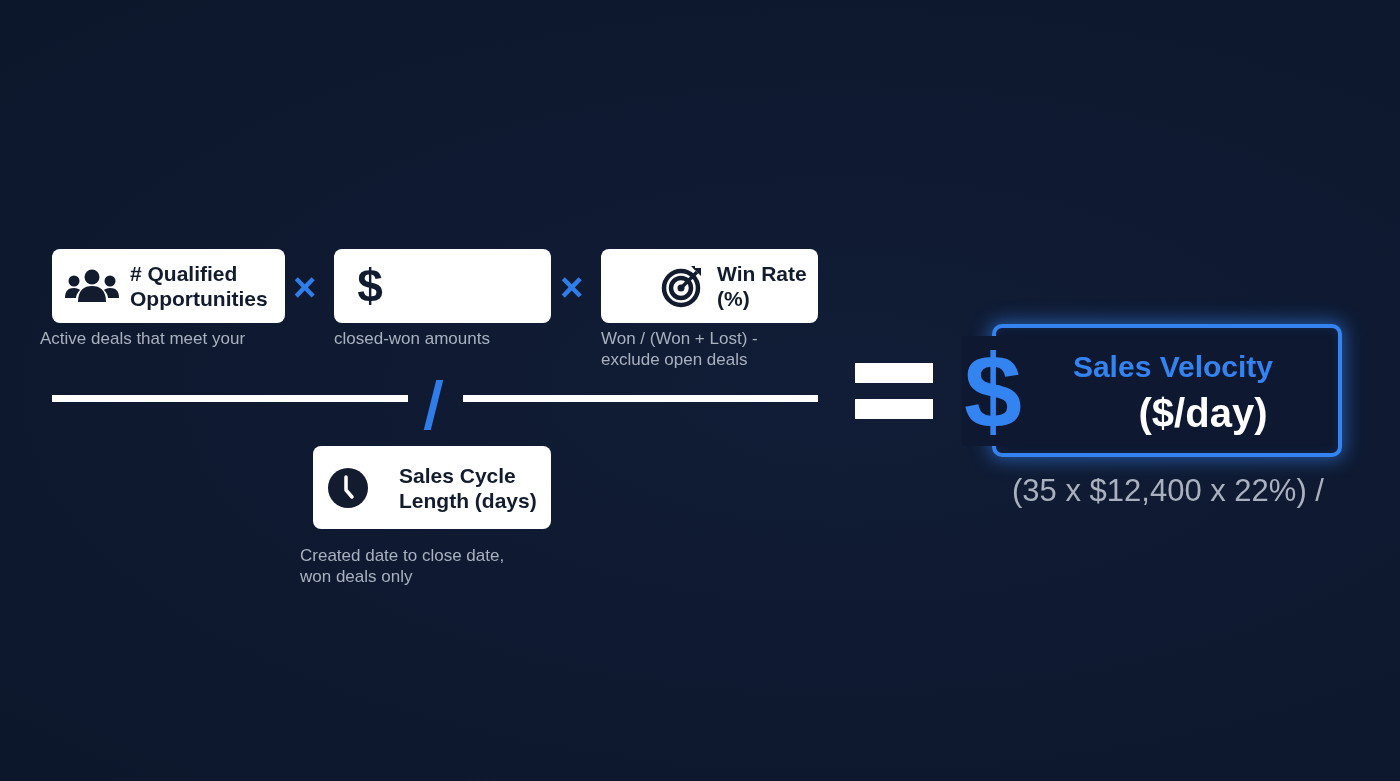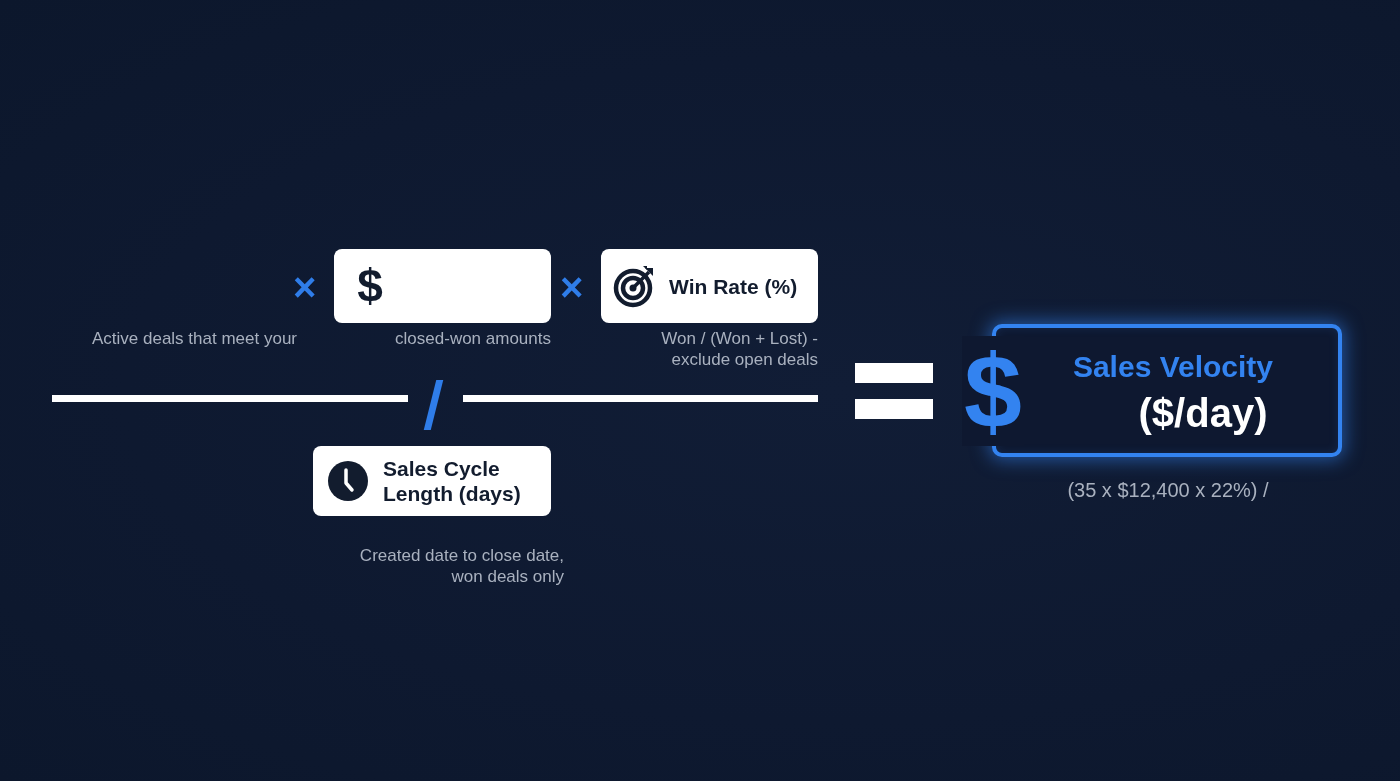--- a/index.html
+++ b/index.html
@@ -12,21 +12,21 @@
       background: radial-gradient(ellipse at 60% 50%, #111d36 0%, #0e1930 60%, #0c172c 100%); }
     .card {
       position: absolute; background: #ffffff; border-radius: 8px;
       display: flex; align-items: center;
     }
     .card .title {
       color: #121c2e; font-weight: 700; font-size: 21px; line-height: 25px;
     }
     .card .icon { display: flex; align-items: center; justify-content: center; }
     .desc {
-      position: absolute; text-align: right; color: #a9b1bf;
+      position: absolute; text-align: left; color: #a9b1bf;
       font-size: 17px; line-height: 21px;
     }
     .op-x {
       position: absolute; color: #2f7de9; font-weight: 700; font-size: 40px;
       line-height: 40px;
     }
     .bar { position: absolute; background: #ffffff; height: 7px; }
     .slash {
       position: absolute; width: 7px; height: 50px; background: #2f7de9;
       transform: skewX(-14deg);
@@ -46,48 +46,64 @@
     .result-title {
       position: absolute; left: 1030px; top: 344px; width: 286px; text-align: center;
       color: #3383f0; font-weight: 700; font-size: 30px; line-height: 46px;
     }
     .result-unit {
       position: absolute; left: 1070px; top: 390px; width: 266px; text-align: center;
       color: #ffffff; font-weight: 700; font-size: 40px; line-height: 46px;
     }
     .example {
       position: absolute; left: 1000px; top: 476px; width: 336px; text-align: center;
-      color: #a9b1bf; font-size: 20px; line-height: 29px;
+      color: #a9b1bf; font-size: 31px; line-height: 29px;
     }
   </style>
 </head>
 <body>
 
 <div class="canvas">
 
+  <div class="card" style="left:52px; top:249px; width:233px; height:74px;">
+    <span class="icon" style="width:56px; margin-left:12px; margin-right:10px;">
+      <svg width="54" height="36" viewBox="0 0 54 36">
+        <circle cx="27" cy="9" r="7.5" fill="#121c2e"></circle>
+        <path d="M13 34 C13 22 19 18 27 18 C35 18 41 22 41 34 Z" fill="#121c2e"></path>
+        <circle cx="9" cy="13" r="5.5" fill="#121c2e"></circle>
+        <path d="M0 30 C0 23 3 20 9 20 C12 20 14 21 15 22 C12 25 11 28 11 30 Z" fill="#121c2e"></path>
+        <circle cx="45" cy="13" r="5.5" fill="#121c2e"></circle>
+        <path d="M54 30 C54 23 51 20 45 20 C42 20 40 21 39 22 C42 25 43 28 43 30 Z" fill="#121c2e"></path>
+      </svg>
+    </span>
+    <div>
+      <div class="title"># Qualified</div>
+      <div class="title">Opportunities</div>
+    </div>
+  </div>
   <div class="desc" style="left:40px; top:328px; width:257px;">
     <div>Active deals that meet your</div>
   </div>
 
   <div class="op-x" style="left:293px; top:267px;">×</div>
 
   <div class="card" style="left:334px; top:249px; width:217px; height:74px;">
     <span class="icon" style="width:40px; margin-left:16px; margin-right:12px;">
       <svg width="32" height="48" viewBox="0 0 32 48">
         <text x="16" y="40" text-anchor="middle" font-family="Liberation Sans, sans-serif" font-weight="700" font-size="46" fill="#121c2e">$</text>
       </svg>
     </span>
   </div>
   <div class="desc" style="left:334px; top:328px; width:217px;">
     <div>closed-won amounts</div>
   </div>
 
   <div class="op-x" style="left:560px; top:267px;">×</div>
 
-  <div class="card" style="left:601px; top:249px; width:217px; height:74px;">
+  <div class="card" style="left:601px; top:249px; width:217px; height:74px;padding-left:48px;">
     <span class="icon" style="width:44px; margin-left:12px; margin-right:12px;">
       <svg width="44" height="44" viewBox="0 0 44 44">
         <circle cx="20" cy="24" r="17" fill="none" stroke="#121c2e" stroke-width="4.5"></circle>
         <circle cx="20" cy="24" r="10" fill="none" stroke="#121c2e" stroke-width="4.5"></circle>
         <circle cx="20" cy="24" r="3.5" fill="#121c2e"></circle>
         <line x1="20" y1="24" x2="36" y2="8" stroke="#121c2e" stroke-width="3.5"></line>
         <path d="M32 4 L40 4 L40 12 L36 8 Z" fill="#121c2e"></path>
         <path d="M30 2 L34 2 L34 6 Z" fill="#121c2e"></path>
       </svg>
     </span>
@@ -97,21 +113,21 @@
   </div>
   <div class="desc" style="left:601px; top:328px; width:217px;">
     <div>Won / (Won + Lost) -</div>
     <div>exclude open deals</div>
   </div>
 
   <div class="bar" style="left:52px; top:395px; width:356px;"></div>
   <div class="slash" style="left:430px; top:380px;"></div>
   <div class="bar" style="left:463px; top:395px; width:355px;"></div>
 
-  <div class="card" style="left:313px; top:446px; width:238px; height:70px;">
+  <div class="card" style="left:313px; top:446px; width:238px; height:83px;gap:16px;">
     <span class="icon" style="width:42px; margin-left:14px; margin-right:14px;">
       <svg width="42" height="42" viewBox="0 0 42 42">
         <circle cx="21" cy="21" r="20" fill="#121c2e"></circle>
         <path d="M19 10 L19 23 L25 30" fill="none" stroke="#ffffff" stroke-width="3.5" stroke-linecap="round" stroke-linejoin="round"></path>
       </svg>
     </span>
     <div>
       <div class="title">Sales Cycle</div>
       <div class="title">Length (days)</div>
     </div>

